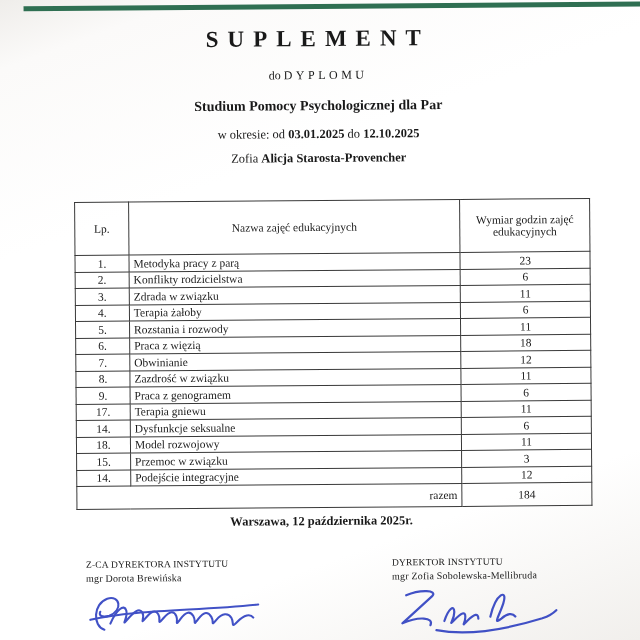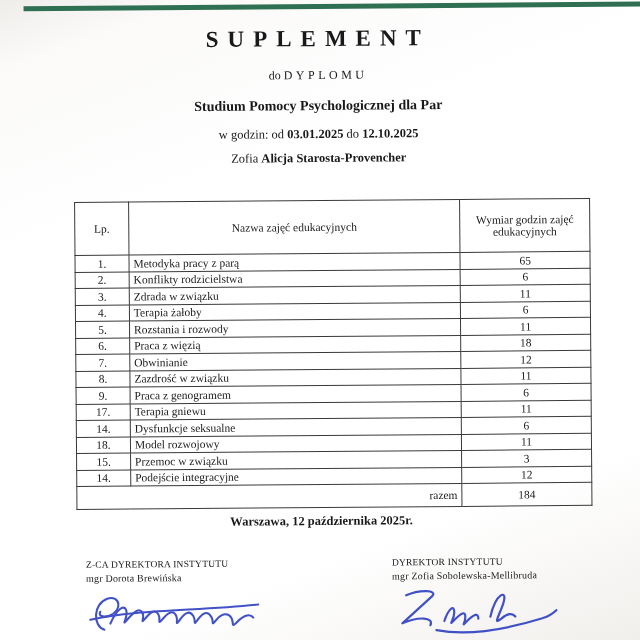--- a/index.html
+++ b/index.html
@@ -93,21 +93,21 @@
   <div class="title center">SUPLEMENT</div>
 
   <div class="subtitle center">
     <span>do</span>
     <span class="caps">DYPLOMU</span>
   </div>
 
   <div class="program center">Studium Pomocy Psychologicznej dla Par</div>
 
   <div class="period center">
-    <span>w godzin: od</span>
+    <span>w okresie: od</span>
     <b>03.01.2025</b>
     <span>do</span>
     <b>12.10.2025</b>
   </div>
 
   <div class="holder center">
     <span>Zofia</span>
     <b>Alicja Starosta-Provencher</b>
   </div>
 
@@ -121,21 +121,21 @@
       <tr>
         <th>Lp.</th>
         <th>Nazwa zajęć edukacyjnych</th>
         <th>Wymiar godzin zajęć edukacyjnych</th>
       </tr>
     </thead>
     <tbody>
       <tr>
         <td class="c-lp">1.</td>
         <td class="c-name">Metodyka pracy z parą</td>
-        <td class="c-hours">65</td>
+        <td class="c-hours">23</td>
       </tr>
       <tr>
         <td class="c-lp">2.</td>
         <td class="c-name">Konflikty rodzicielstwa</td>
         <td class="c-hours">6</td>
       </tr>
       <tr>
         <td class="c-lp">3.</td>
         <td class="c-name">Zdrada w związku</td>
         <td class="c-hours">11</td>

